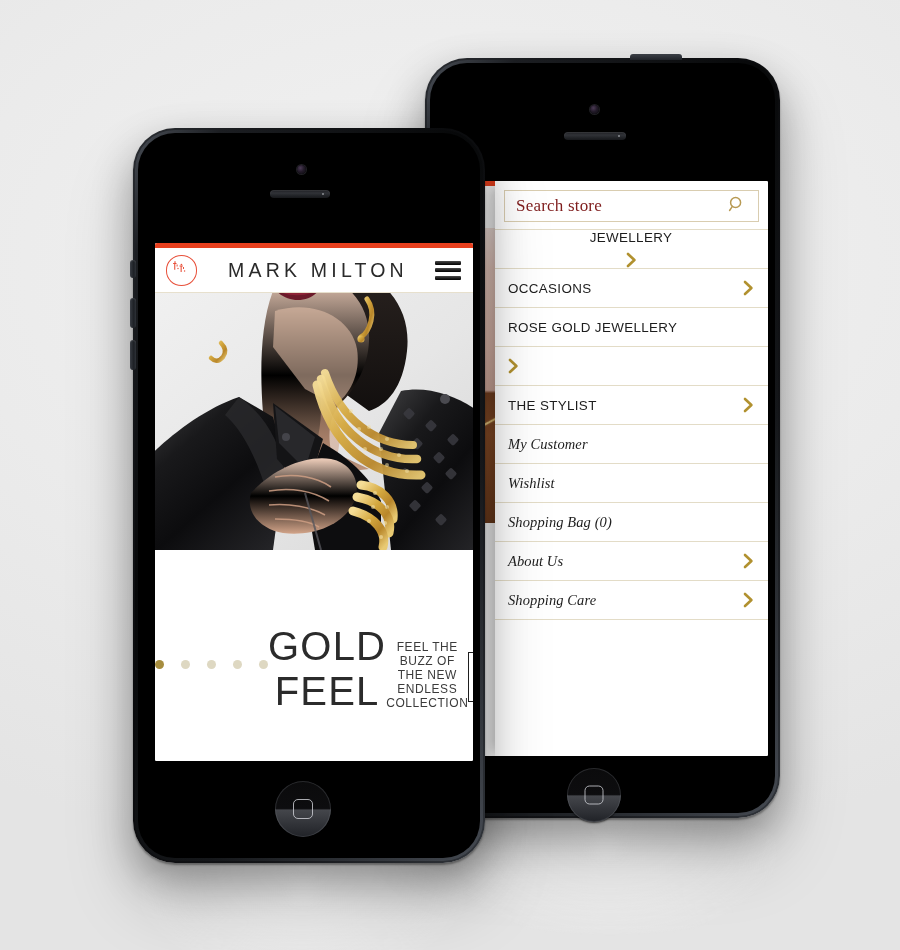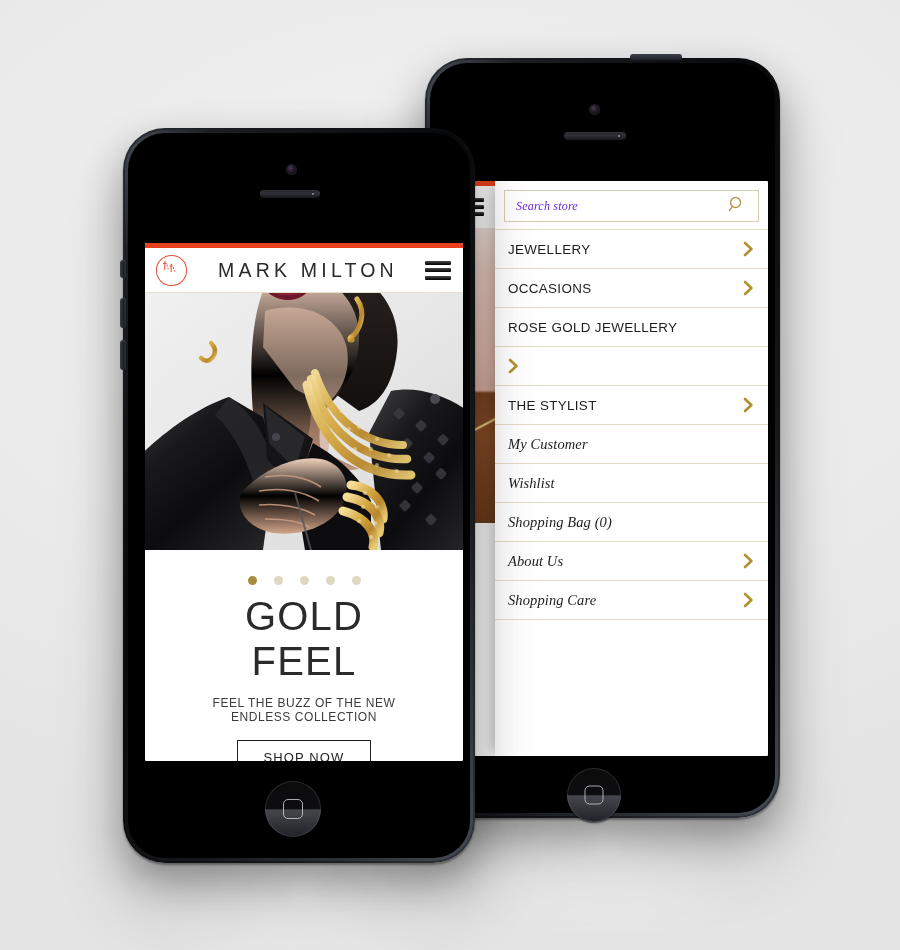--- a/index.html
+++ b/index.html
@@ -158,37 +158,36 @@
   .search-wrap { padding: 9px 9px 7px 9px; }
   .searchbox {
     position: relative;
     height: 30px;
     border: 1px solid #d9cdb0;
     background: #fff;
     display: flex; align-items: center;
   }
   .searchbox .ph {
     font-family: "Liberation Serif", serif;
-    font-style: italic;
-    font-size: 12px;
-    color: #6d28d9;
+    font-size: 17px;
+    color: #7f1d1d;
     padding-left: 11px;
     letter-spacing: .2px;
   }
   .searchbox .mag { position: absolute; right: 13px; top: 50%; transform: translateY(-50%); }
   .menu-list { flex: 1; }
   .menu-row {
     position: relative;
     height: 38px;
     border-top: 1px solid #e3dcc7;
     display: flex; align-items: center;
     padding: 0 14px 0 13px;
     background: #fff;
   }
-  .menu-row.first { border-top: 1px solid #e3dcc7; }
+  .menu-row.first { border-top: 1px solid #e3dcc7; flex-direction: column; }
   .menu-row:last-child { border-bottom: 1px solid #e3dcc7; }
   .menu-row .lbl {
     flex: 1;
     font-size: 13.4px;
     color: #1d1d1d;
     letter-spacing: .35px;
   }
   .menu-row.upper .lbl {
     font-family: "Liberation Sans", sans-serif;
     text-transform: uppercase;
@@ -196,21 +195,21 @@
   }
   .menu-row.ital .lbl {
     font-family: "Liberation Serif", serif;
     font-style: italic;
     font-size: 14.5px;
     letter-spacing: .1px;
   }
   .chev { width: 11px; height: 16px; flex: 0 0 11px; }
 
   
-  #phone-front { left: 123px; top: 128px; width: 352px; height: 735px; }
+  #phone-front { left: 133px; top: 128px; width: 352px; height: 735px; }
   #screen-front { left: 17px; top: 110px; width: 318px; height: 518px; }
 
   .front-content { position: absolute; inset: 0; background: #fff; display: flex; flex-direction: column; }
   .redbar-front { height: 5px; background: #e8401e; flex: 0 0 5px; }
   .site-header {
     position: relative;
     height: 44px; flex: 0 0 44px;
     background: #fff;
     display: flex; align-items: center;
     padding: 0 12px 0 11px;
@@ -242,21 +241,21 @@
     position: relative;
     flex: 0 0 257px;
     overflow: hidden;
     background: linear-gradient(160deg, #ececec 0%, #e6e6e6 45%, #dcdcdc 100%);
   }
   .hero .photoart { position: absolute; inset: 0; }
 
   .promo {
     flex: 1;
     background: #fff;
-    display: flex; flex-direction: column; align-items: center;
+    display: flex; flex-direction: row; align-items: center;
     padding-top: 26px;
   }
   .dots { display: flex; gap: 17px; margin-bottom: 9px; }
   .dots span { width: 9px; height: 9px; border-radius: 50%; background: #ded8c2; display:block; }
   .dots span.active { background: #a68d3e; }
   .promo h1 {
     margin: 0;
     font-size: 40px;
     line-height: 45px;
     font-weight: 300;

